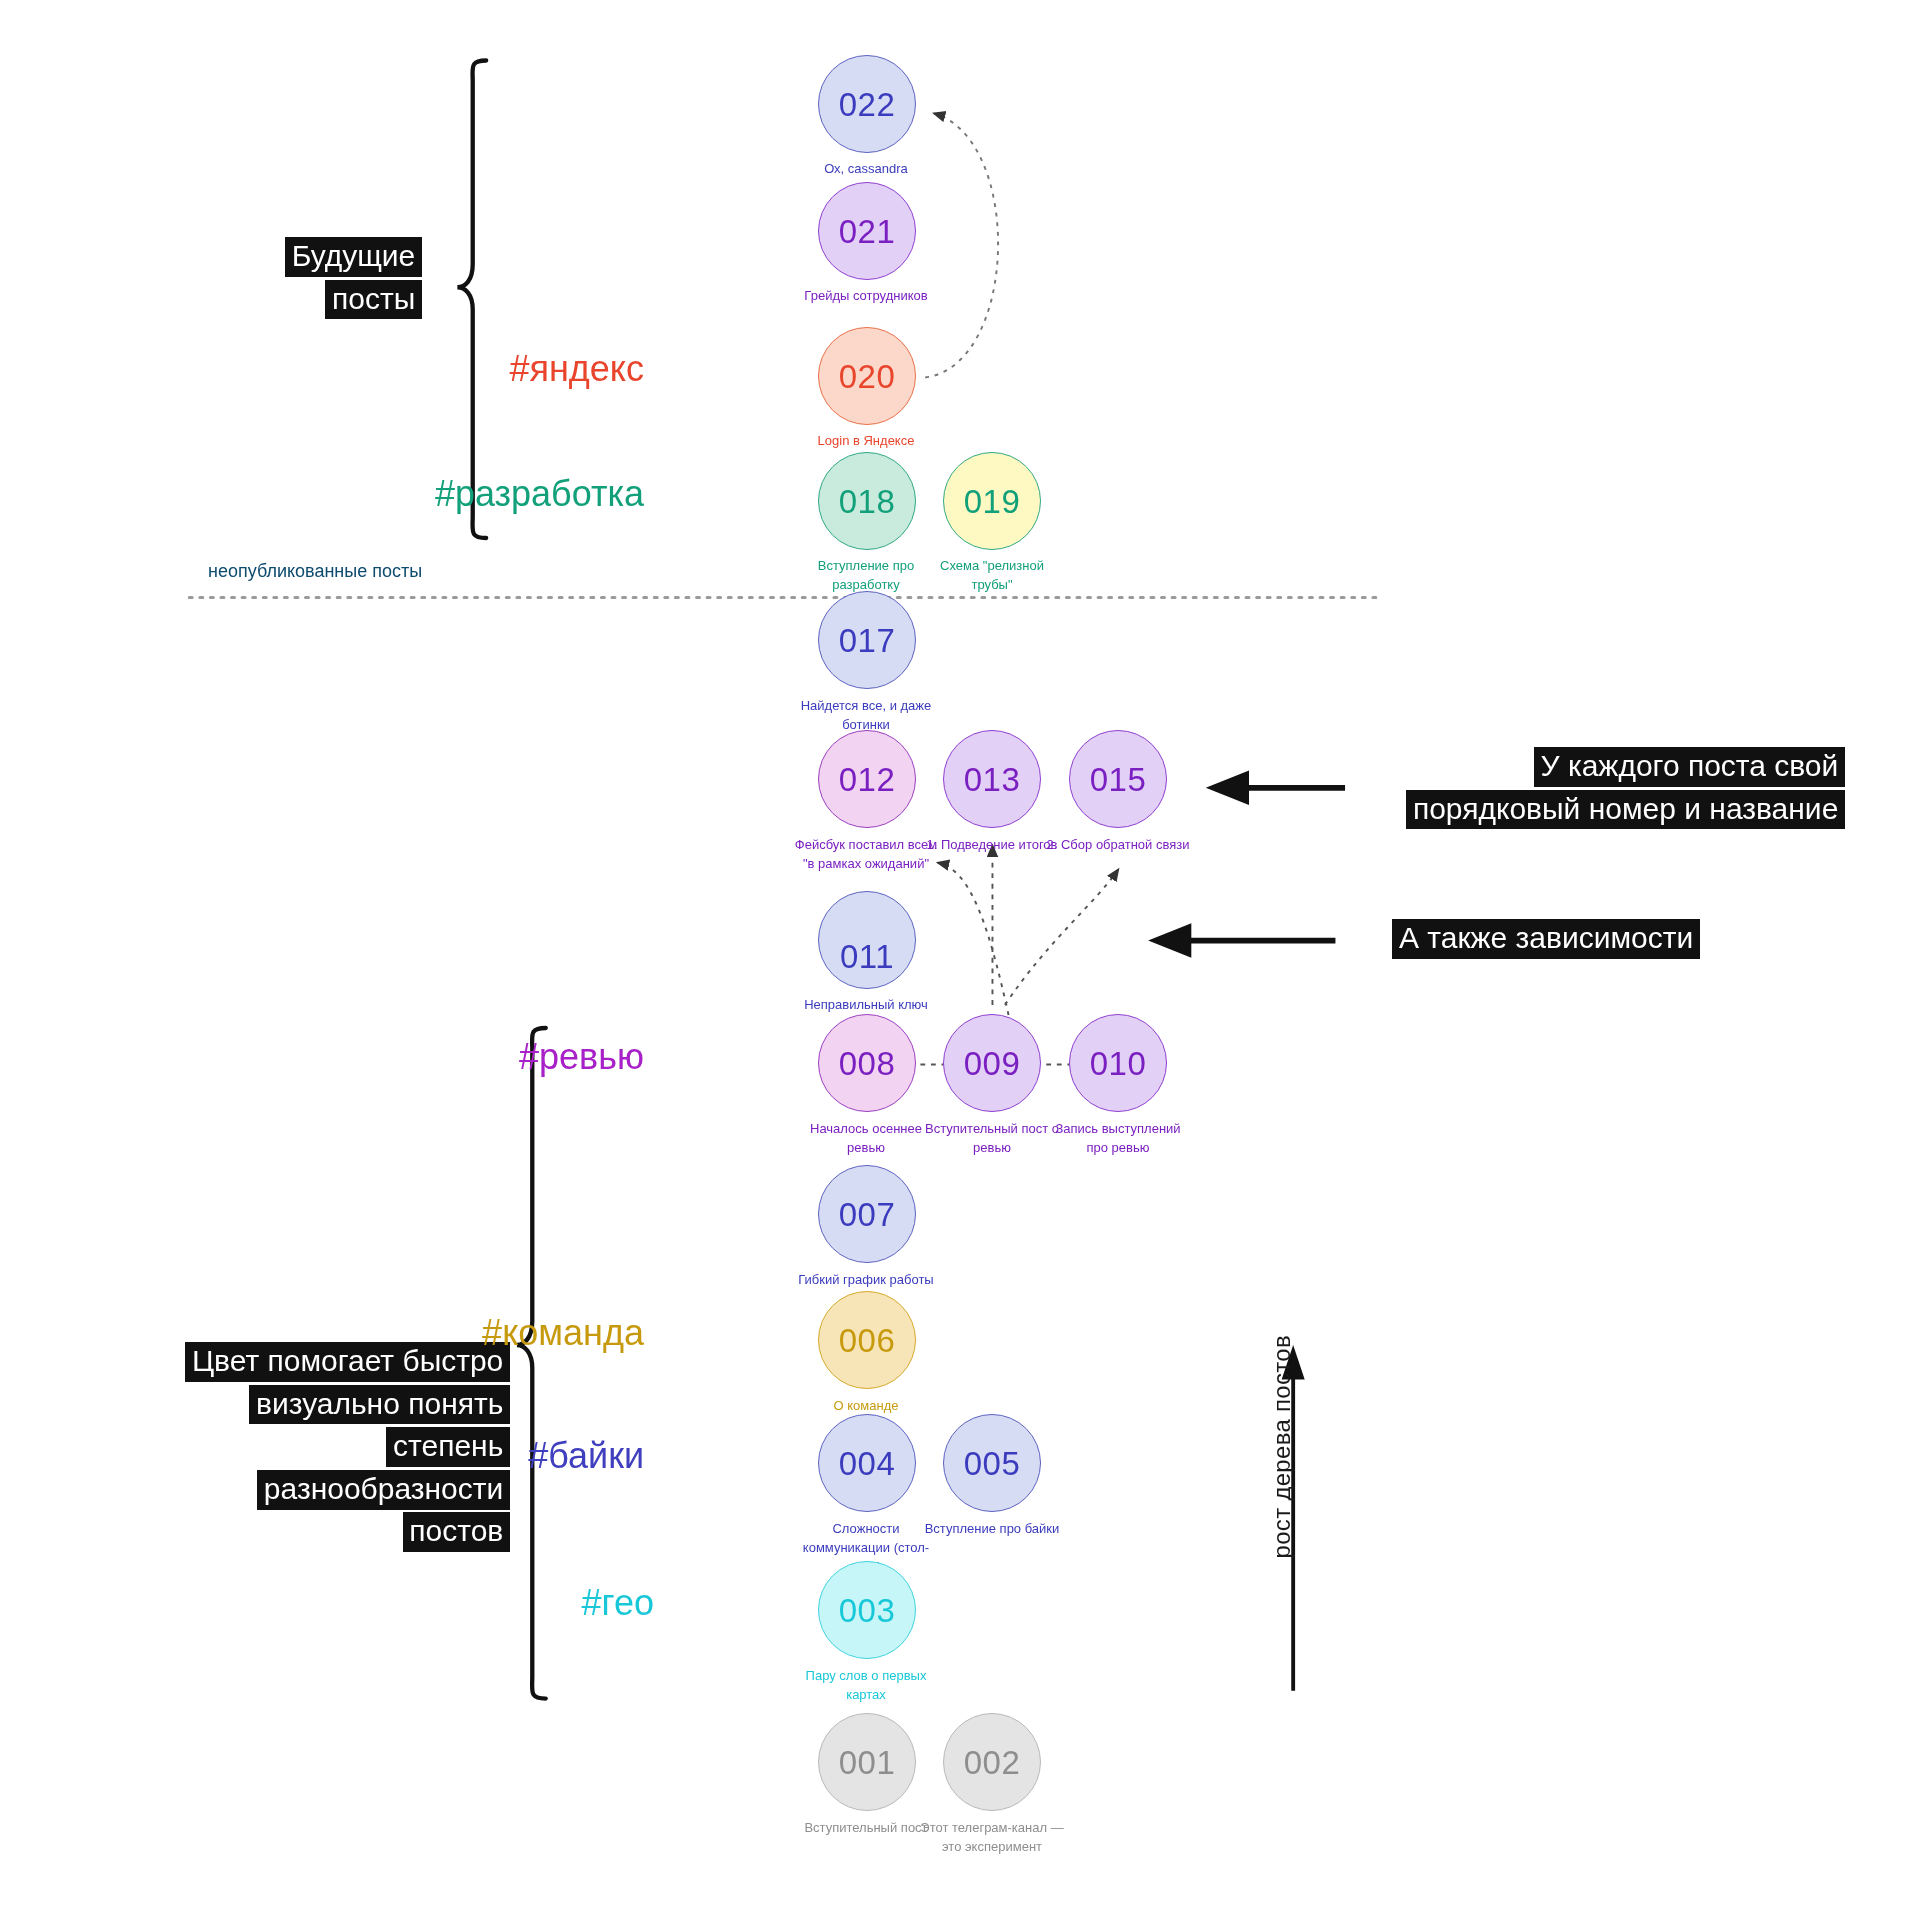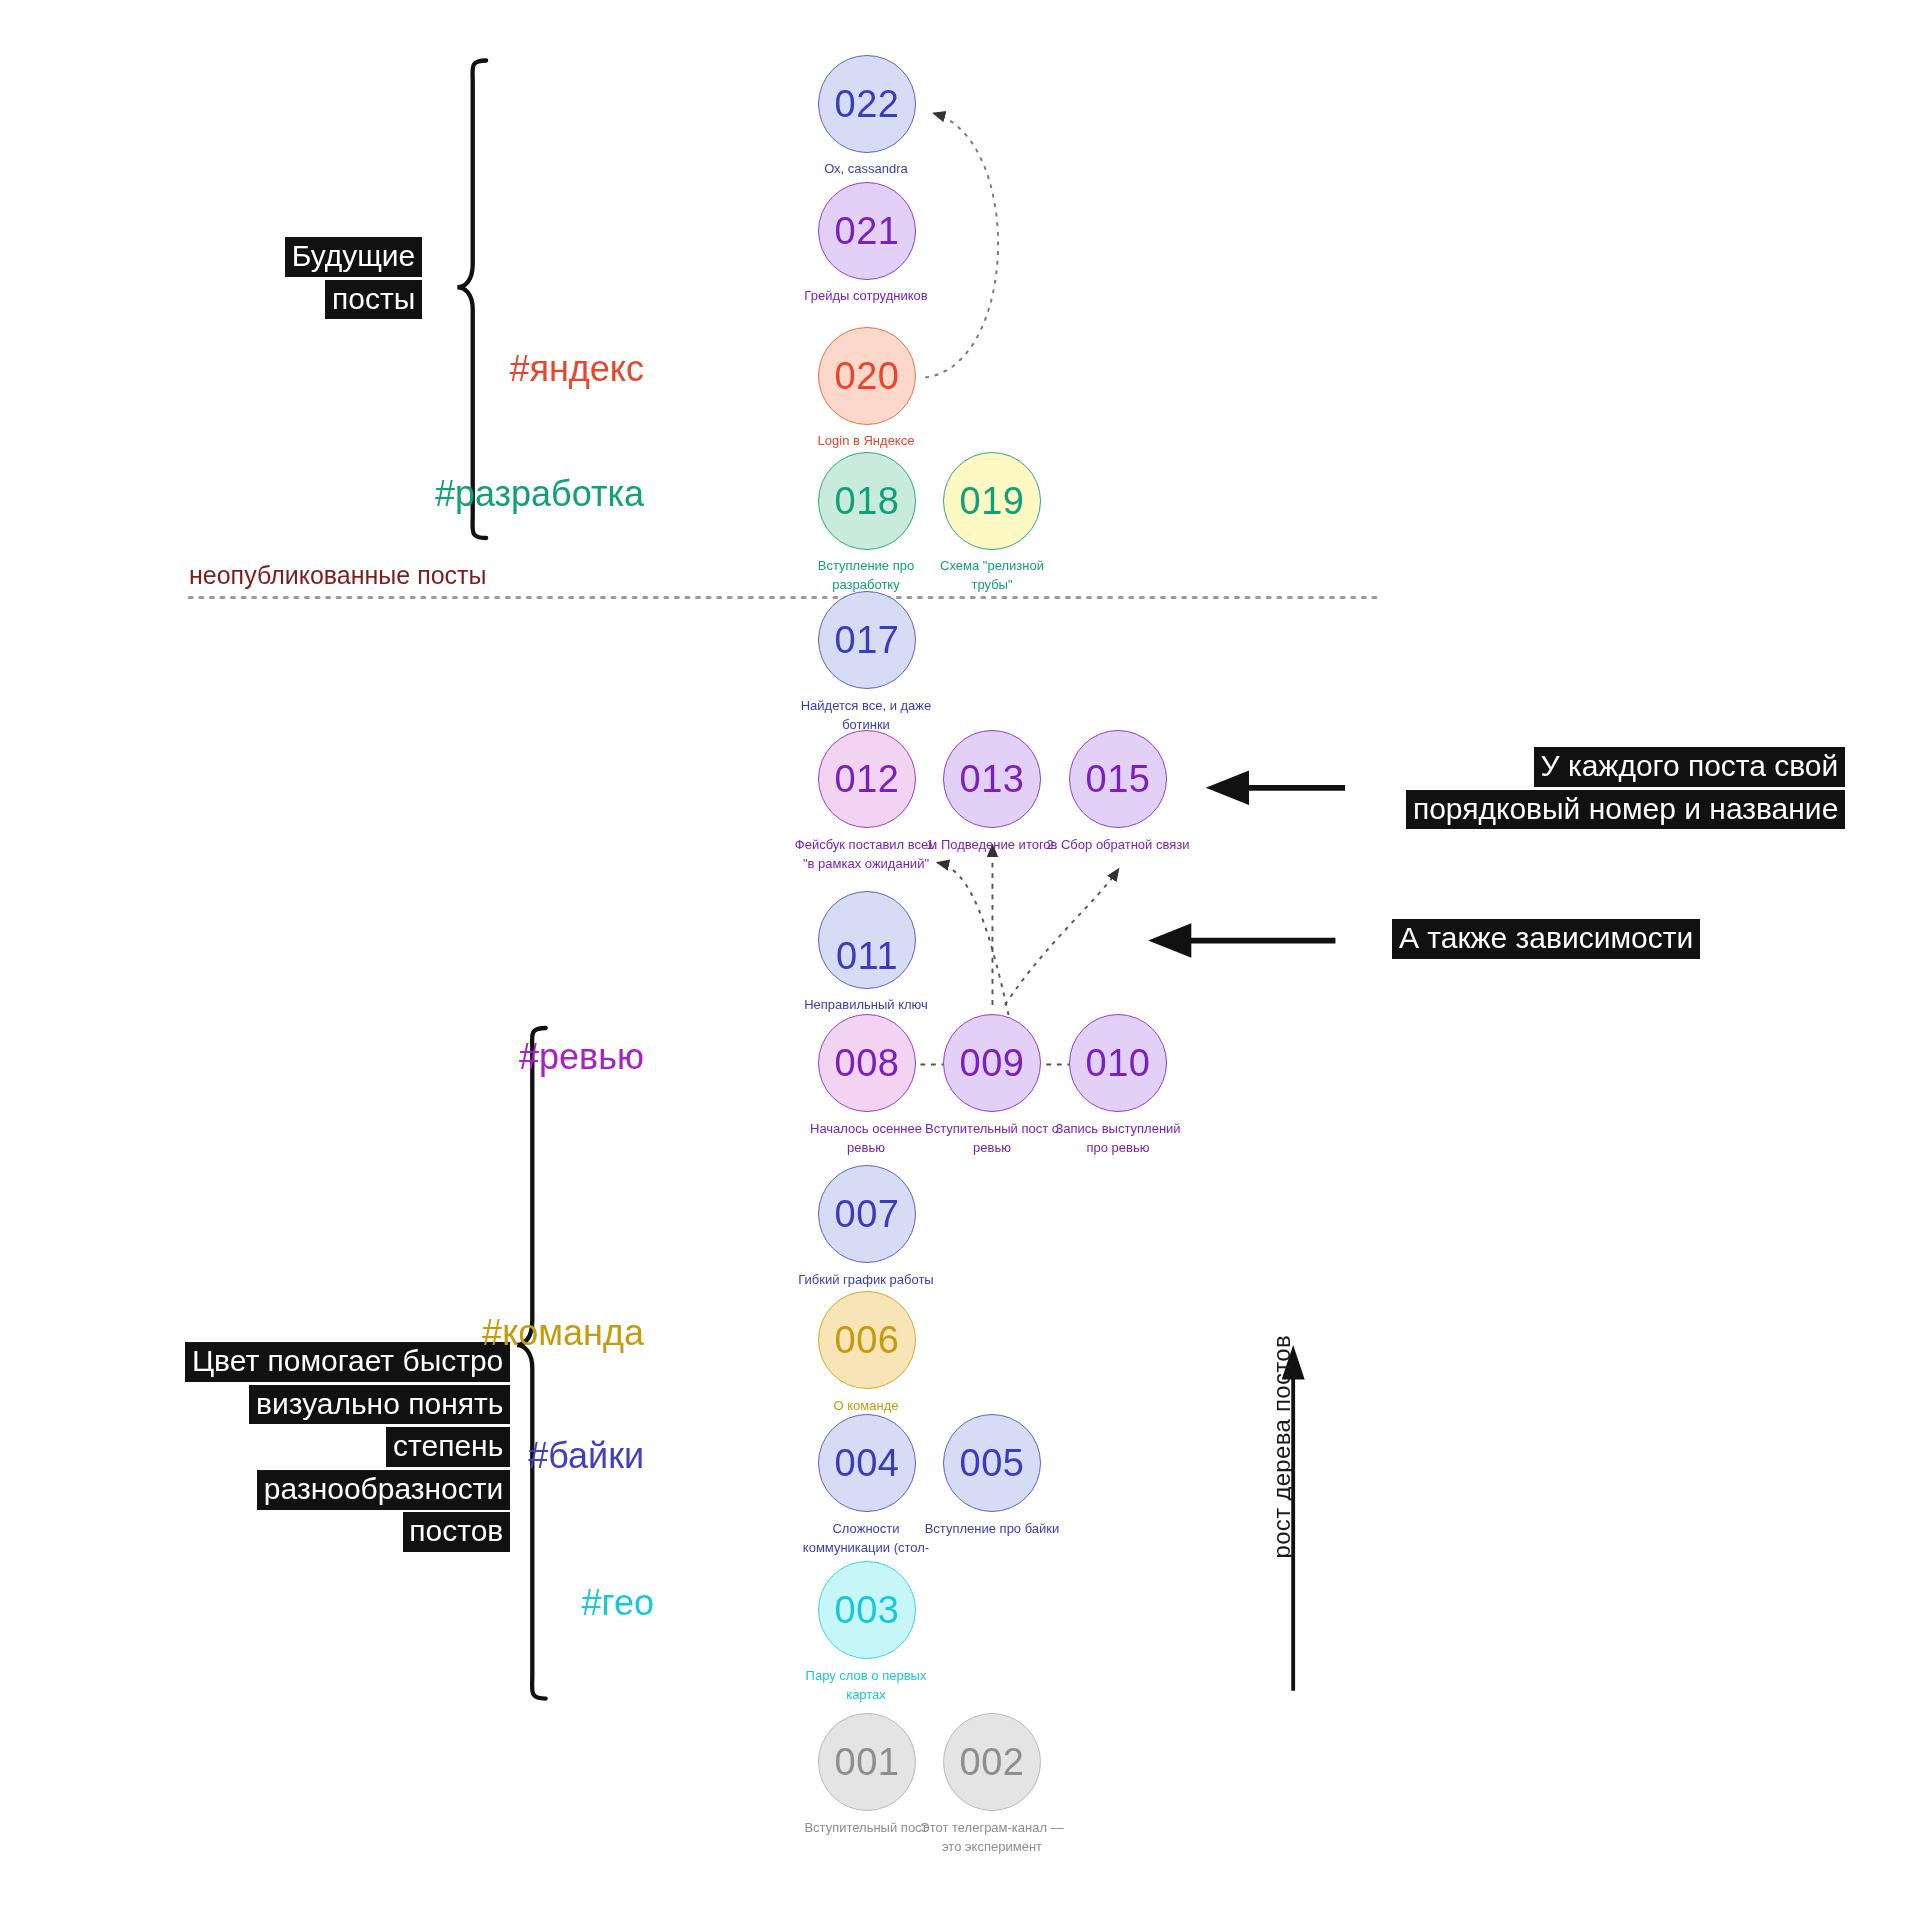--- a/index.html
+++ b/index.html
@@ -31,21 +31,21 @@
     width: 98px;
     height: 98px;
     border-radius: 50%;
     box-sizing: border-box;
     border: 1.9px solid #888;
     display: flex;
     align-items: center;
     justify-content: center;
   }
   .node .num {
-    font-size: 38px;
+    font-size: 33px;
     letter-spacing: 0.5px;
     line-height: 1;
   }
   .node-label {
     position: absolute;
     width: 144px;
     text-align: center;
     font-size: 13px;
     line-height: 1.45;
   }
@@ -66,22 +66,23 @@
   .anno span {
     background: #111111;
     padding: 1.9px 6.7px 4.8px 6.7px;
     box-decoration-break: clone;
     -webkit-box-decoration-break: clone;
   }
   .anno.right-al { text-align: right; }
   
   .unpub-label {
     position: absolute;
-    font-size: 25px;
-    color: #7f1d1d;
+    font-size: 18px;
+    color: #0c4a6e;
+    margin-left: 19px;
   }
   .vert-label {
     position: absolute;
     font-size: 24px;
     color: #1a1a1a;
     writing-mode: vertical-rl;
     transform: rotate(180deg);
     white-space: nowrap;
     letter-spacing: 0.3px;
   }

